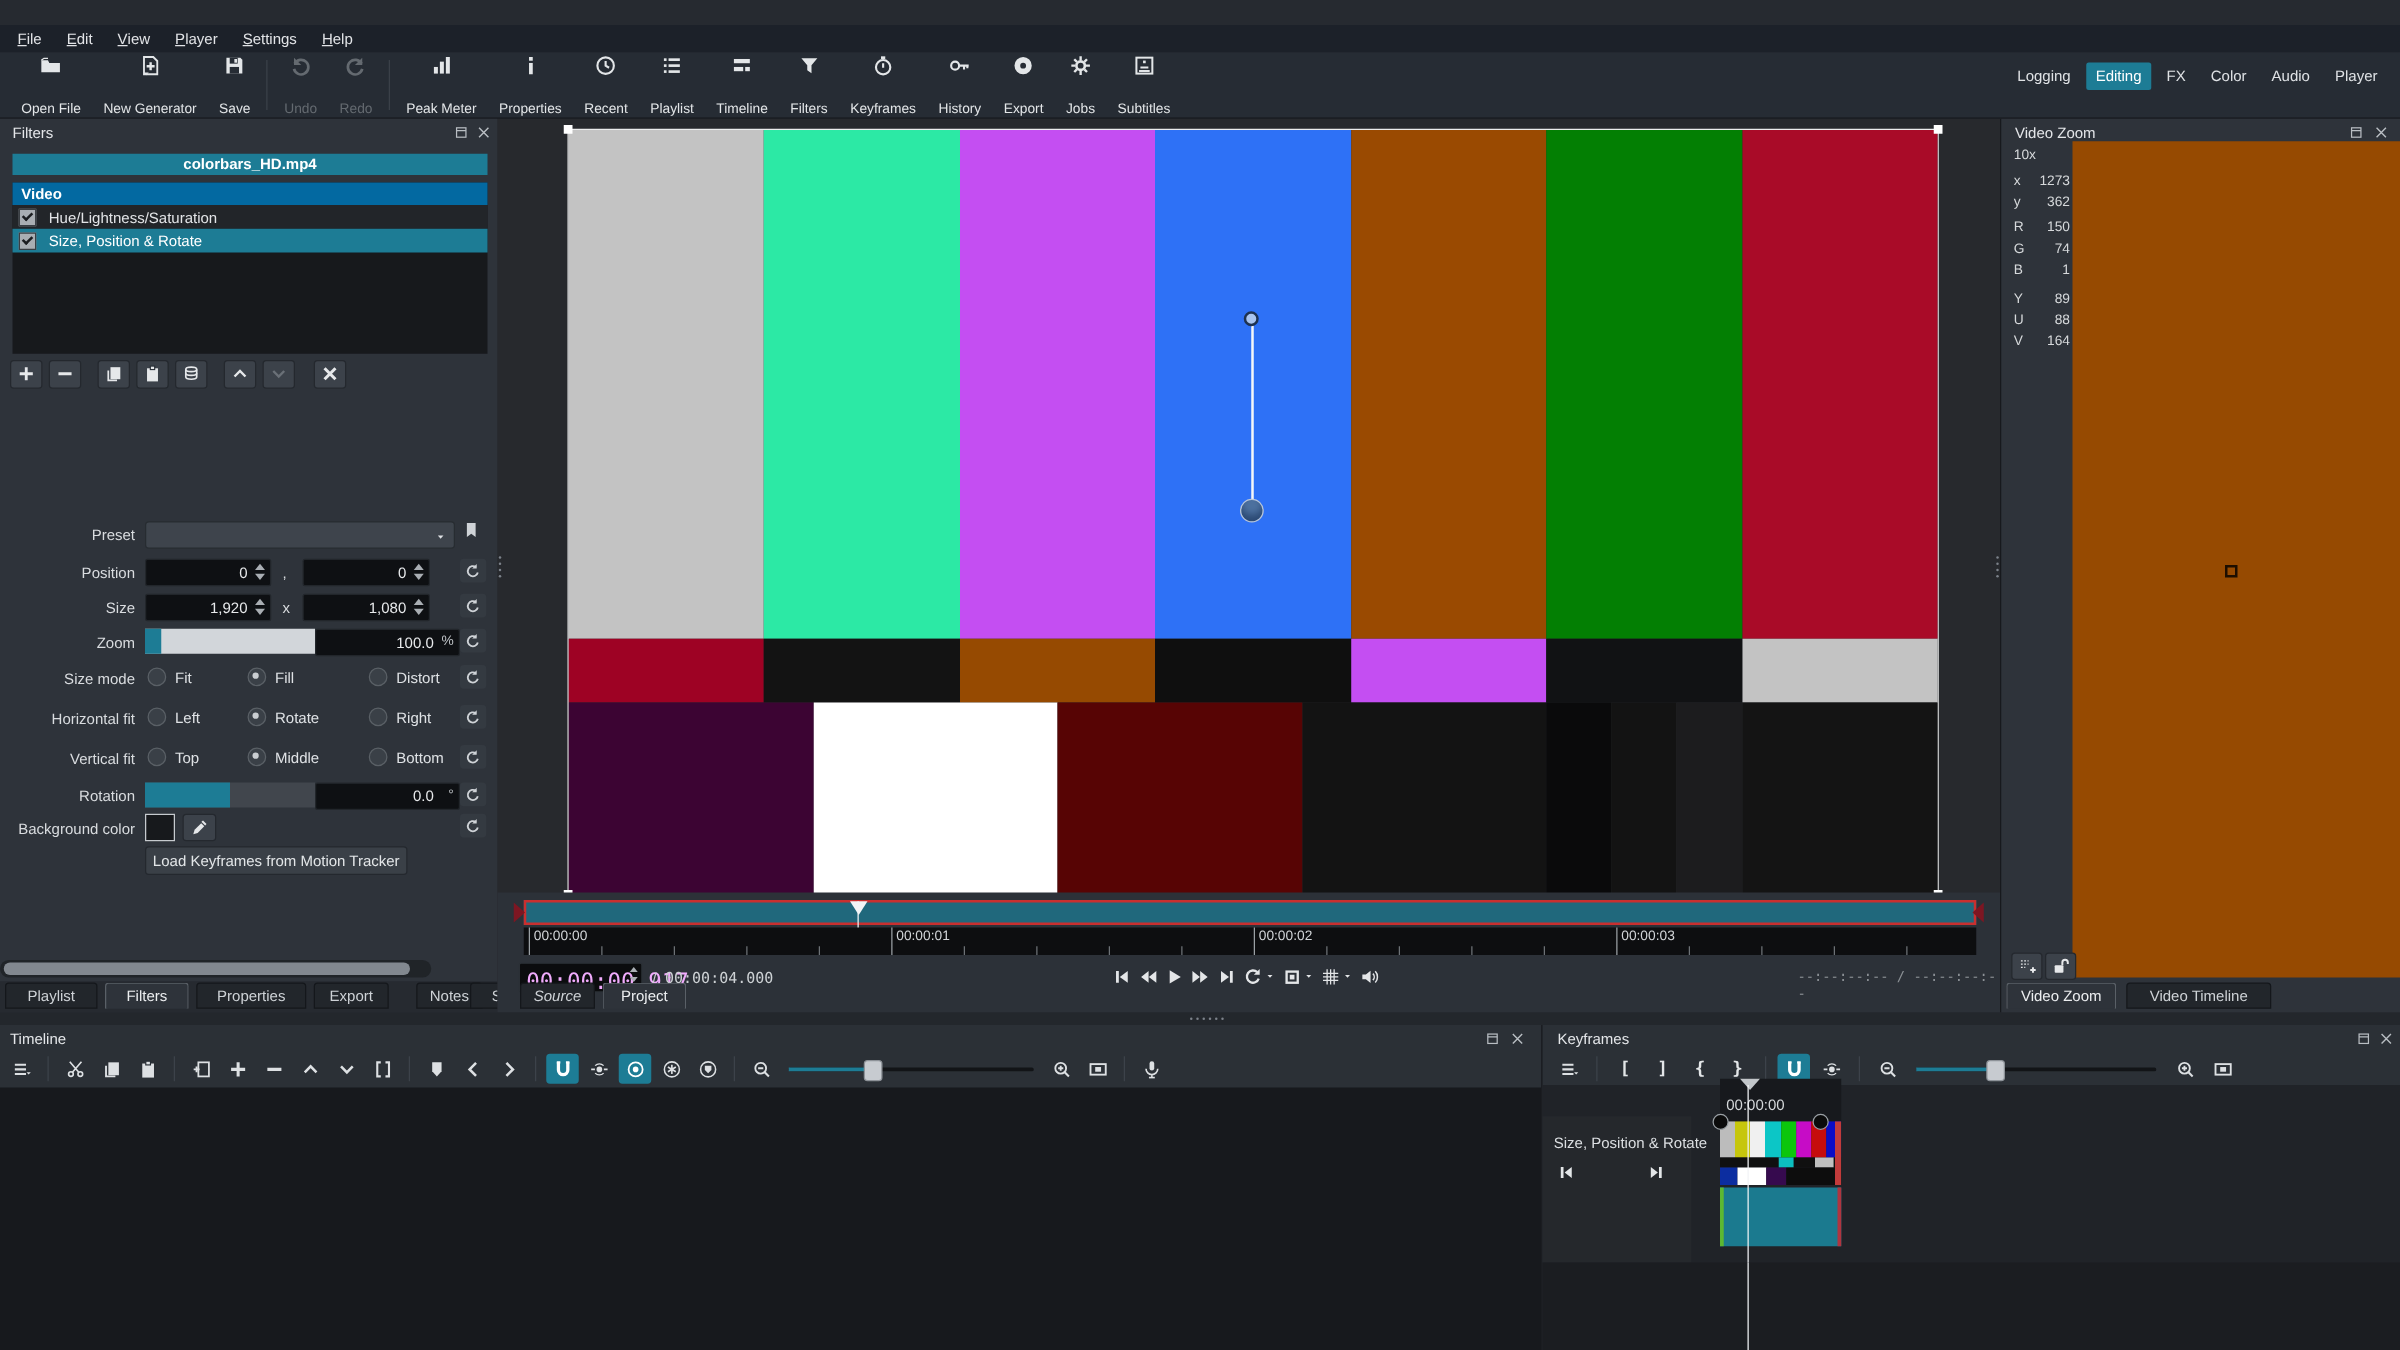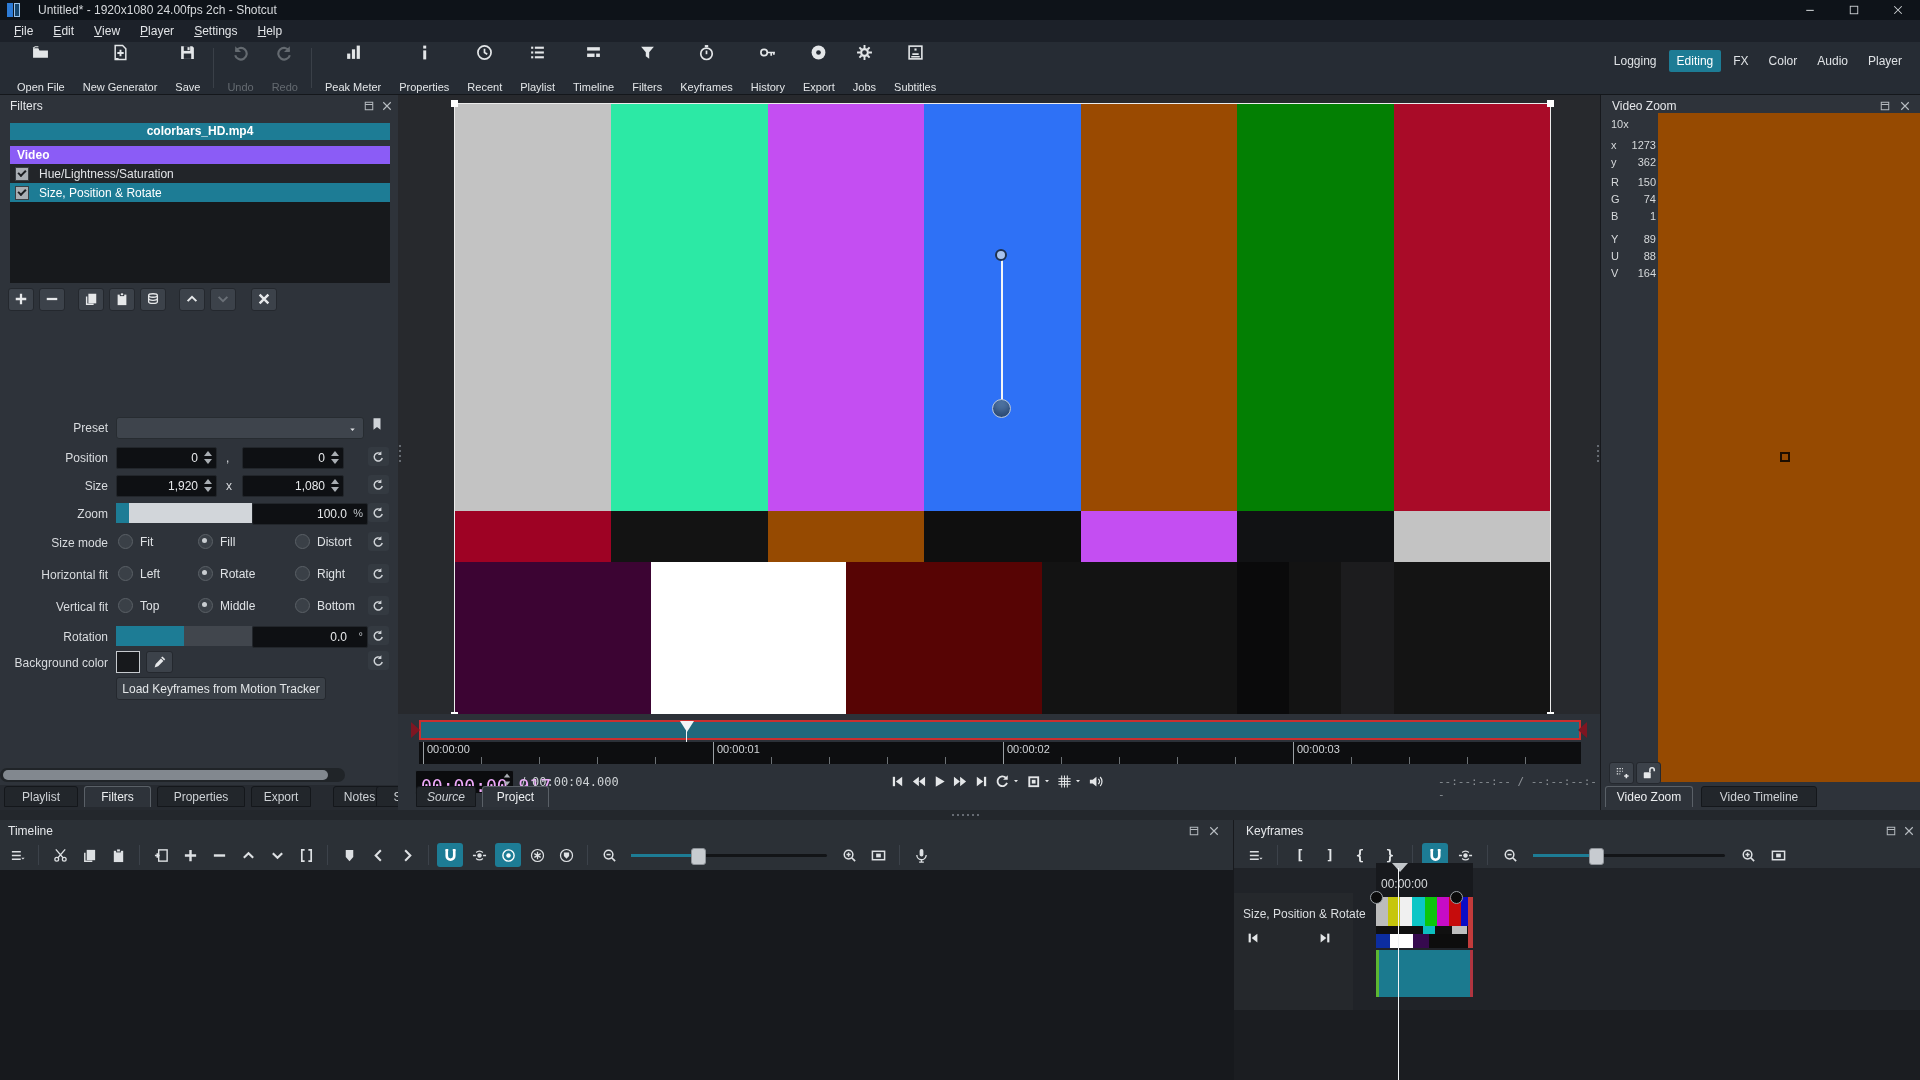--- a/index.html
+++ b/index.html
@@ -22,21 +22,21 @@
   #viewswitch{right:10px;top:50px;display:flex;gap:4px;}
   .viewbtn{font-size:12px;color:#dfe2e5;padding:4px 8px;border-radius:2px;}
   .viewbtn.active{background:#1d7c95;color:#fff;}
   
   .panel-title{font-size:12px;color:#e4e6e9;}
   .small-icon-btn{color:#b9bec3;}
   
   #filtersPanel{left:0;top:95px;width:398px;height:690px;background:#2e333a;}
   .cliphdr{left:10px;top:28px;width:380px;height:17px;background:#1d7c95;color:#fff;font-size:12px;font-weight:bold;text-align:center;line-height:17px;}
   #filterList{left:10px;top:51px;width:380px;height:137px;background:#17191c;}
-  .flgroup{height:18px;background:#8b5cf6;color:#fff;font-weight:bold;font-size:12px;line-height:18px;padding-left:7px;}
+  .flgroup{height:18px;background:#0369a1;color:#fff;font-weight:bold;font-size:12px;line-height:18px;padding-left:7px;}
   .flrow{height:19px;display:flex;align-items:center;font-size:12px;background:#222529;color:#e2e4e7;}
   .flrow.sel{background:#1d7c95;color:#fff;}
   .cbx{width:12px;height:12px;background:#a9aeb3;border:1px solid #3a3f44;margin:0 10px 0 5px;position:relative;}
   .cbx:after{content:"";position:absolute;left:2px;top:2px;width:6px;height:3px;border-left:2px solid #1c1e21;border-bottom:2px solid #1c1e21;transform:rotate(-45deg);}
   .fbtn{width:24px;height:21px;background:#3c424a;border:1px solid #24282e;border-radius:3px;display:flex;align-items:center;justify-content:center;color:#e6e8ea;}
   .fbtn.dim{color:#6a7077;}
   .formlabel{position:absolute;left:0;width:108px;text-align:right;font-size:12px;color:#d9dcdf;}
   .spin{position:absolute;height:20px;background:#0e1013;border:1px solid #22262b;border-radius:2px;color:#e8eaec;font-size:12px;}
   .spin .val{position:absolute;right:18px;top:3px;}
   .spin .arrows{position:absolute;right:2px;top:1px;width:13px;height:17px;display:flex;flex-direction:column;align-items:center;justify-content:space-between;padding:2px 0;box-sizing:border-box;}
@@ -75,44 +75,20 @@
   .hdots i{width:2px;height:2px;border-radius:50%;background:#7c828a;}
   .vdots{display:flex;flex-direction:column;gap:3px;}
   .vdots i{width:2px;height:2px;border-radius:50%;background:#7c828a;}
   .mono{font-family:"DejaVu Sans Mono",monospace;}
 </style>
 </head>
 <body>
 
 <div id="app">
 
-  <div id="titlebar" class="abs">
-    <span class="abs" style="left:7px;top:3px;width:14px;height:14px;">
-      <span class="abs" style="left:0;top:0;width:6px;height:14px;background:#2d7bd6;"></span>
-      <span class="abs" style="left:7px;top:0;width:6px;height:14px;background:#14456e;border:1px solid #9cc3ea;box-sizing:border-box;"></span>
-    </span>
-    <span class="title abs" style="left:26px;top:3px;">Untitled* - 1920x1080 24.00fps 2ch - Shotcut</span>
-    <div class="abs row" style="right:0;top:0;height:20px;">
-      <span class="winbtn">
-          <svg width="12" height="12" viewBox="0 0 16 16">
-            <path d="M3 8.5h10" stroke="#cfd3d6" stroke-width="1.4" fill="none"></path>
-          </svg>
-        </span>
-      <span class="winbtn">
-          <svg width="12" height="12" viewBox="0 0 16 16">
-            <rect x="3" y="3" width="10" height="10" fill="none" stroke="#cfd3d6" stroke-width="1.2"></rect>
-          </svg>
-        </span>
-      <span class="winbtn">
-          <svg width="12" height="12" viewBox="0 0 16 16">
-            <path d="M3 3l10 10M13 3L3 13" stroke="#cfd3d6" stroke-width="1.4" fill="none"></path>
-          </svg>
-        </span>
-    </div>
-  </div>
 
   <div id="menubar" class="abs">
       <span class="menuitem"><u>F</u>ile</span>
       <span class="menuitem"><u>E</u>dit</span>
       <span class="menuitem"><u>V</u>iew</span>
       <span class="menuitem"><u>P</u>layer</span>
       <span class="menuitem"><u>S</u>ettings</span>
       <span class="menuitem"><u>H</u>elp</span>
     </div>
 

